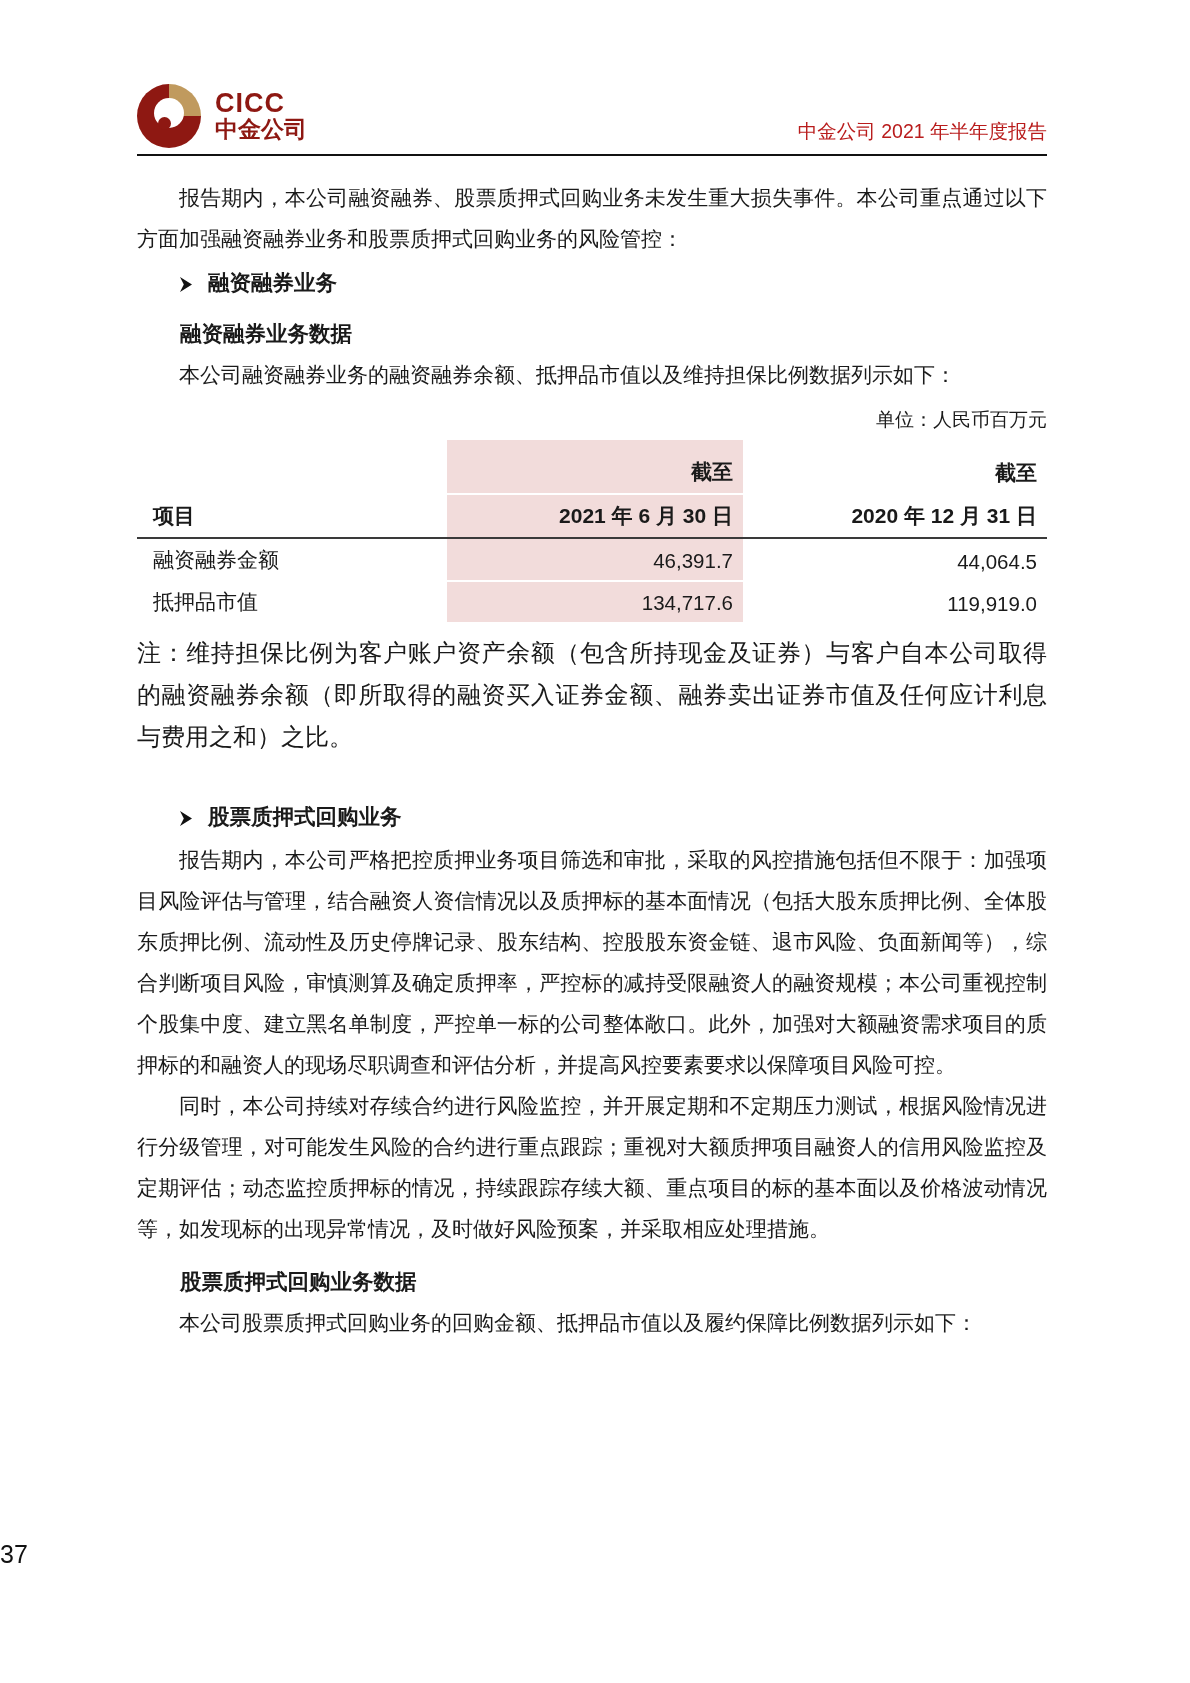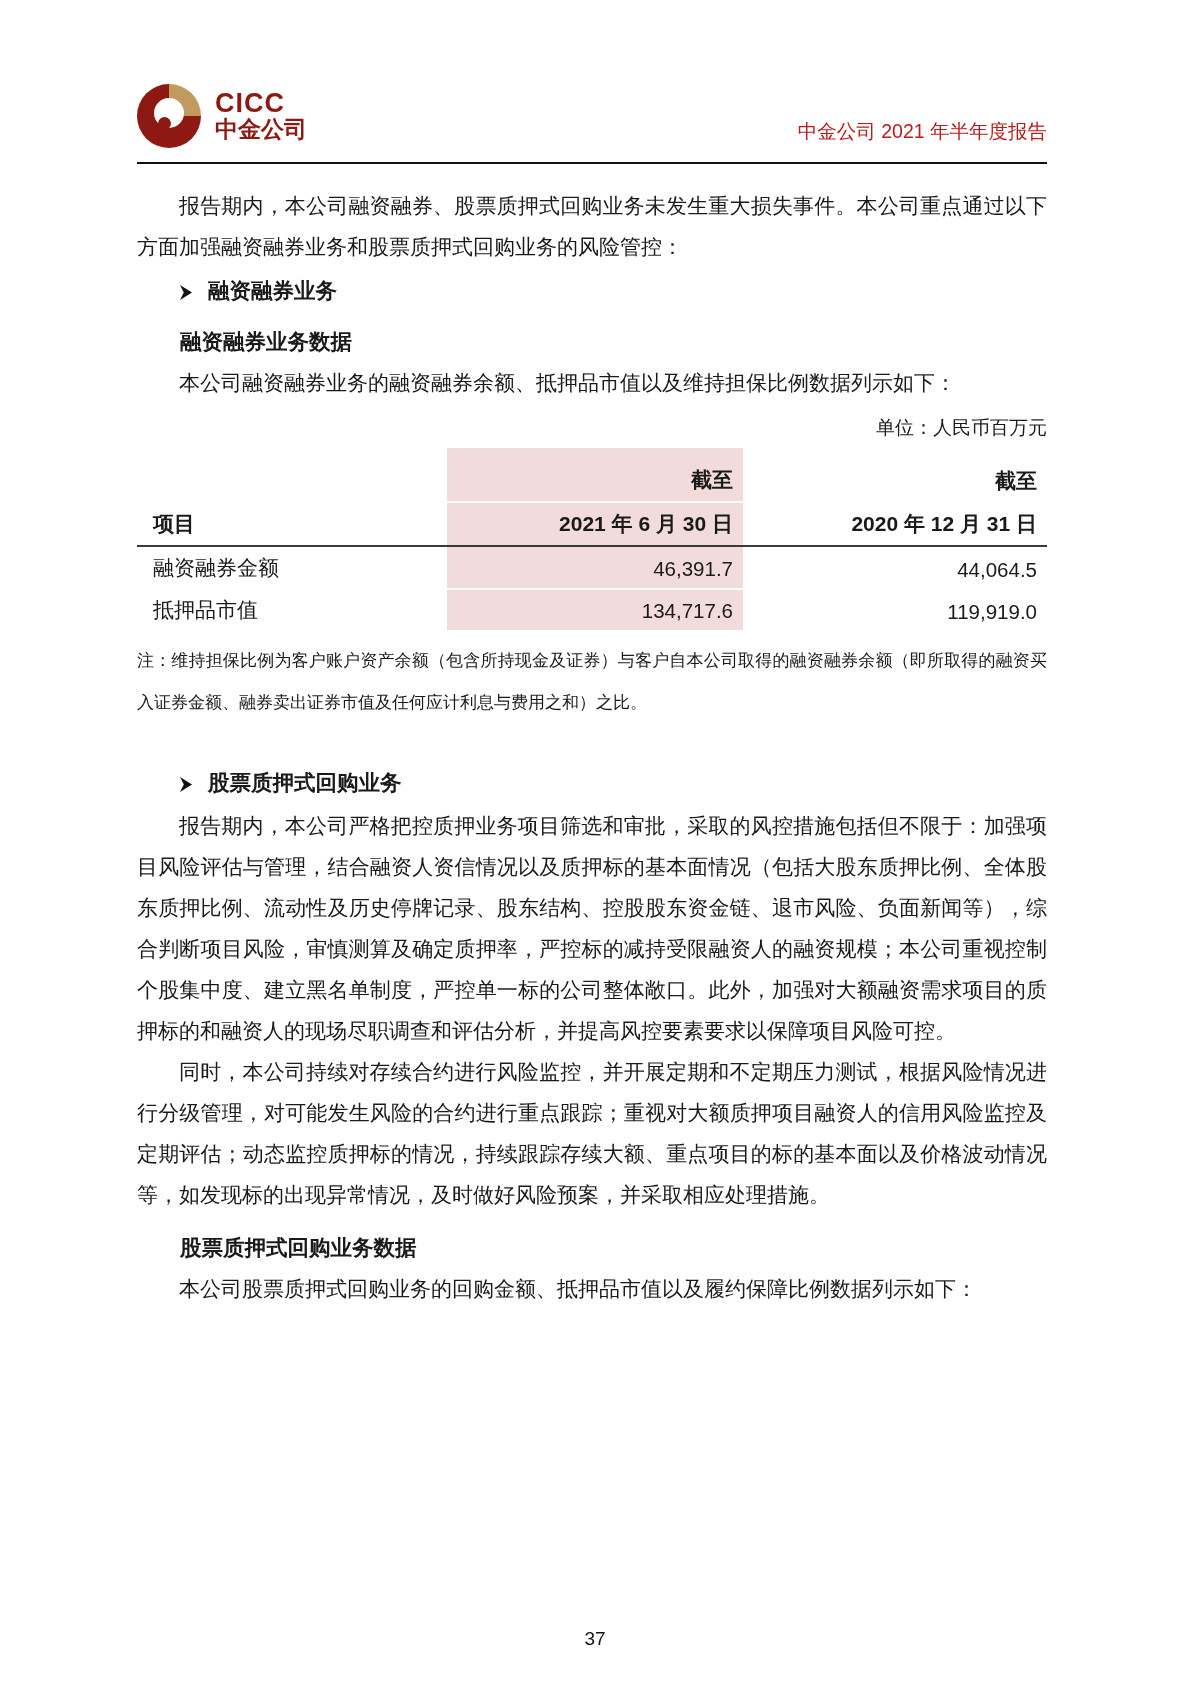--- a/index.html
+++ b/index.html
@@ -7,21 +7,21 @@
   .page {
     width:1190px; height:1683px; margin:0 auto; background:#ffffff;
     position:relative; overflow:hidden;
     font-family:"Liberation Serif", serif; color:#1a1a1a;
   }
   .content { padding:0 143px 0 137px; }
 
   
   .header {
     display:flex; justify-content:space-between; align-items:flex-end;
-    padding-top:84px; padding-bottom:14px;
+    padding-top:84px; padding-bottom:6px;
     border-bottom:2px solid #111;
   }
   .brand { display:flex; align-items:center; }
   .logo-mark {
     width:64px; height:64px; border-radius:50%;
     background:conic-gradient(#c09a5e 0deg 90deg, #8e1812 90deg 360deg);
     position:relative; flex:0 0 auto;
   }
   .logo-mark::before {
     content:""; position:absolute; width:30px; height:30px;
@@ -67,27 +67,27 @@
   td.c2 { background:#f2dcdb; text-align:right; padding-right:12px; }
   td.c3 { text-align:right; padding-right:2px; }
   tr.rowA td.c2 { padding-top:18px; border-bottom:2px solid #fff; }
   tr.rowB td { border-bottom:2px solid #3a3a3a; }
   tr.data td.c2.sep { border-bottom:2px solid #fff; }
   tr.last td { border-bottom:2px solid #3a3a3a; }
   .bold { font-weight:bold; }
   .num { font-family:"Liberation Sans", sans-serif; font-size:20.5px; }
   .mixed { font-family:"Liberation Sans","Liberation Serif",sans-serif; }
 
-  .note { font-size:17px; line-height:42px; text-align:justify; margin-top:8px; }
+  .note { font-size:24px; line-height:42px; text-align:justify; margin-top:8px; }
 
   .section-gap { margin-top:42px; }
 
   .page-number {
-    position:absolute; top:1628px; left:0; right:0; text-align:center;
-    font-family:"Liberation Sans", sans-serif; font-size:19px; color:#111;
+    position:absolute; top:1540px; left:0; right:0; text-align:left;
+    font-family:"Liberation Sans", sans-serif; font-size:25px; color:#111;
   }
   .arrow-icon { display:inline-flex; flex:0 0 auto; }
 </style>
 </head>
 <body>
 
 <div class="page">
   <div class="content">
 
     <div class="header">

